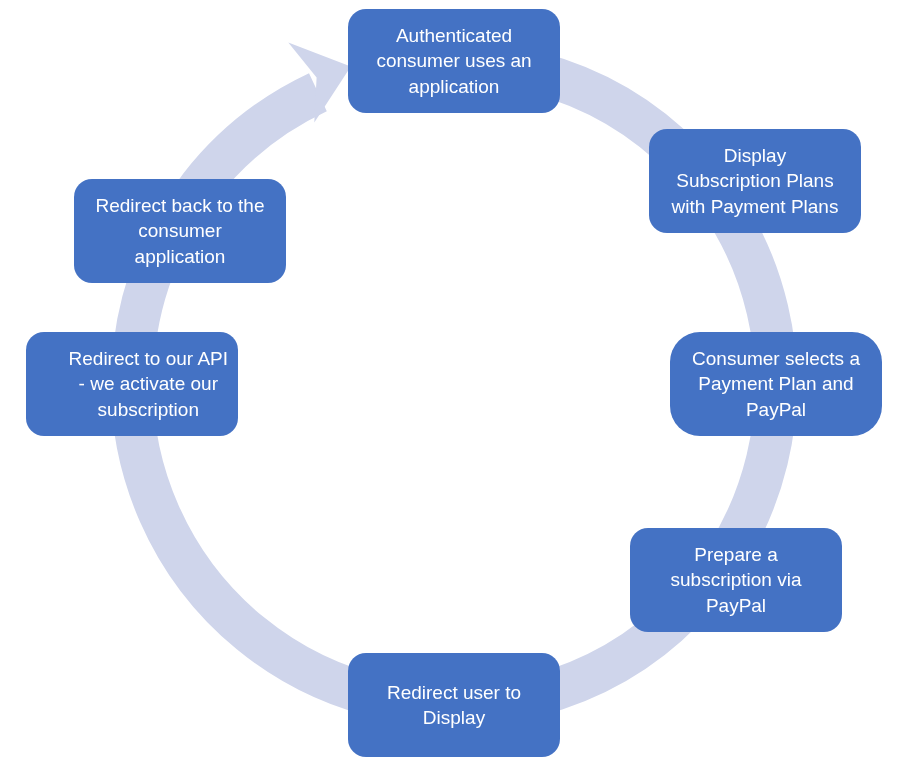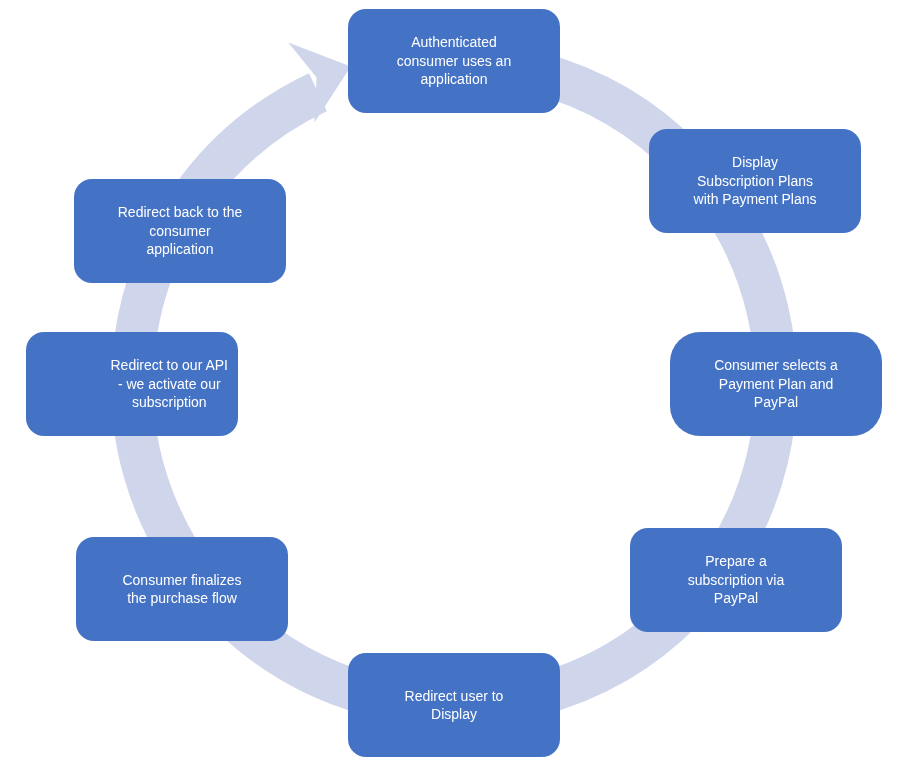--- a/index.html
+++ b/index.html
@@ -36,21 +36,21 @@
     position: absolute;
     width: 212px;
     height: 104px;
     background: var(--node-fill);
     color: var(--node-text);
     border-radius: 18px;
     display: flex;
     align-items: center;
     justify-content: center;
     text-align: center;
-    font-size: 14px;
+    font-size: 19px;
     line-height: 1.32;
     white-space: pre-line;
     padding: 6px 10px;
   }
   .node-1 { left: 348px; top:   9px; }
   .node-2 { left: 649px; top: 129px; }
   .node-3 { left: 670px; top: 332px; border-radius: 30px; }
   .node-4 { left: 610px; top: 528px; margin-left: 20px; }
   .node-5 { left: 348px; top: 653px; }
   .node-6 { left:  76px; top: 537px; }
@@ -86,24 +86,20 @@
   </div>
   <div class="node node-4">
     <span>Prepare a
 subscription via
 PayPal</span>
   </div>
   <div class="node node-5">
     <span>Redirect user to
 Display</span>
   </div>
-  <div class="node node-6">
-    <span>Consumer finalizes
-the purchase flow</span>
-  </div>
   <div class="node node-7">
     <span>Redirect to our API
 - we activate our
 subscription</span>
   </div>
   <div class="node node-8">
     <span>Redirect back to the
 consumer
 application</span>
   </div>

